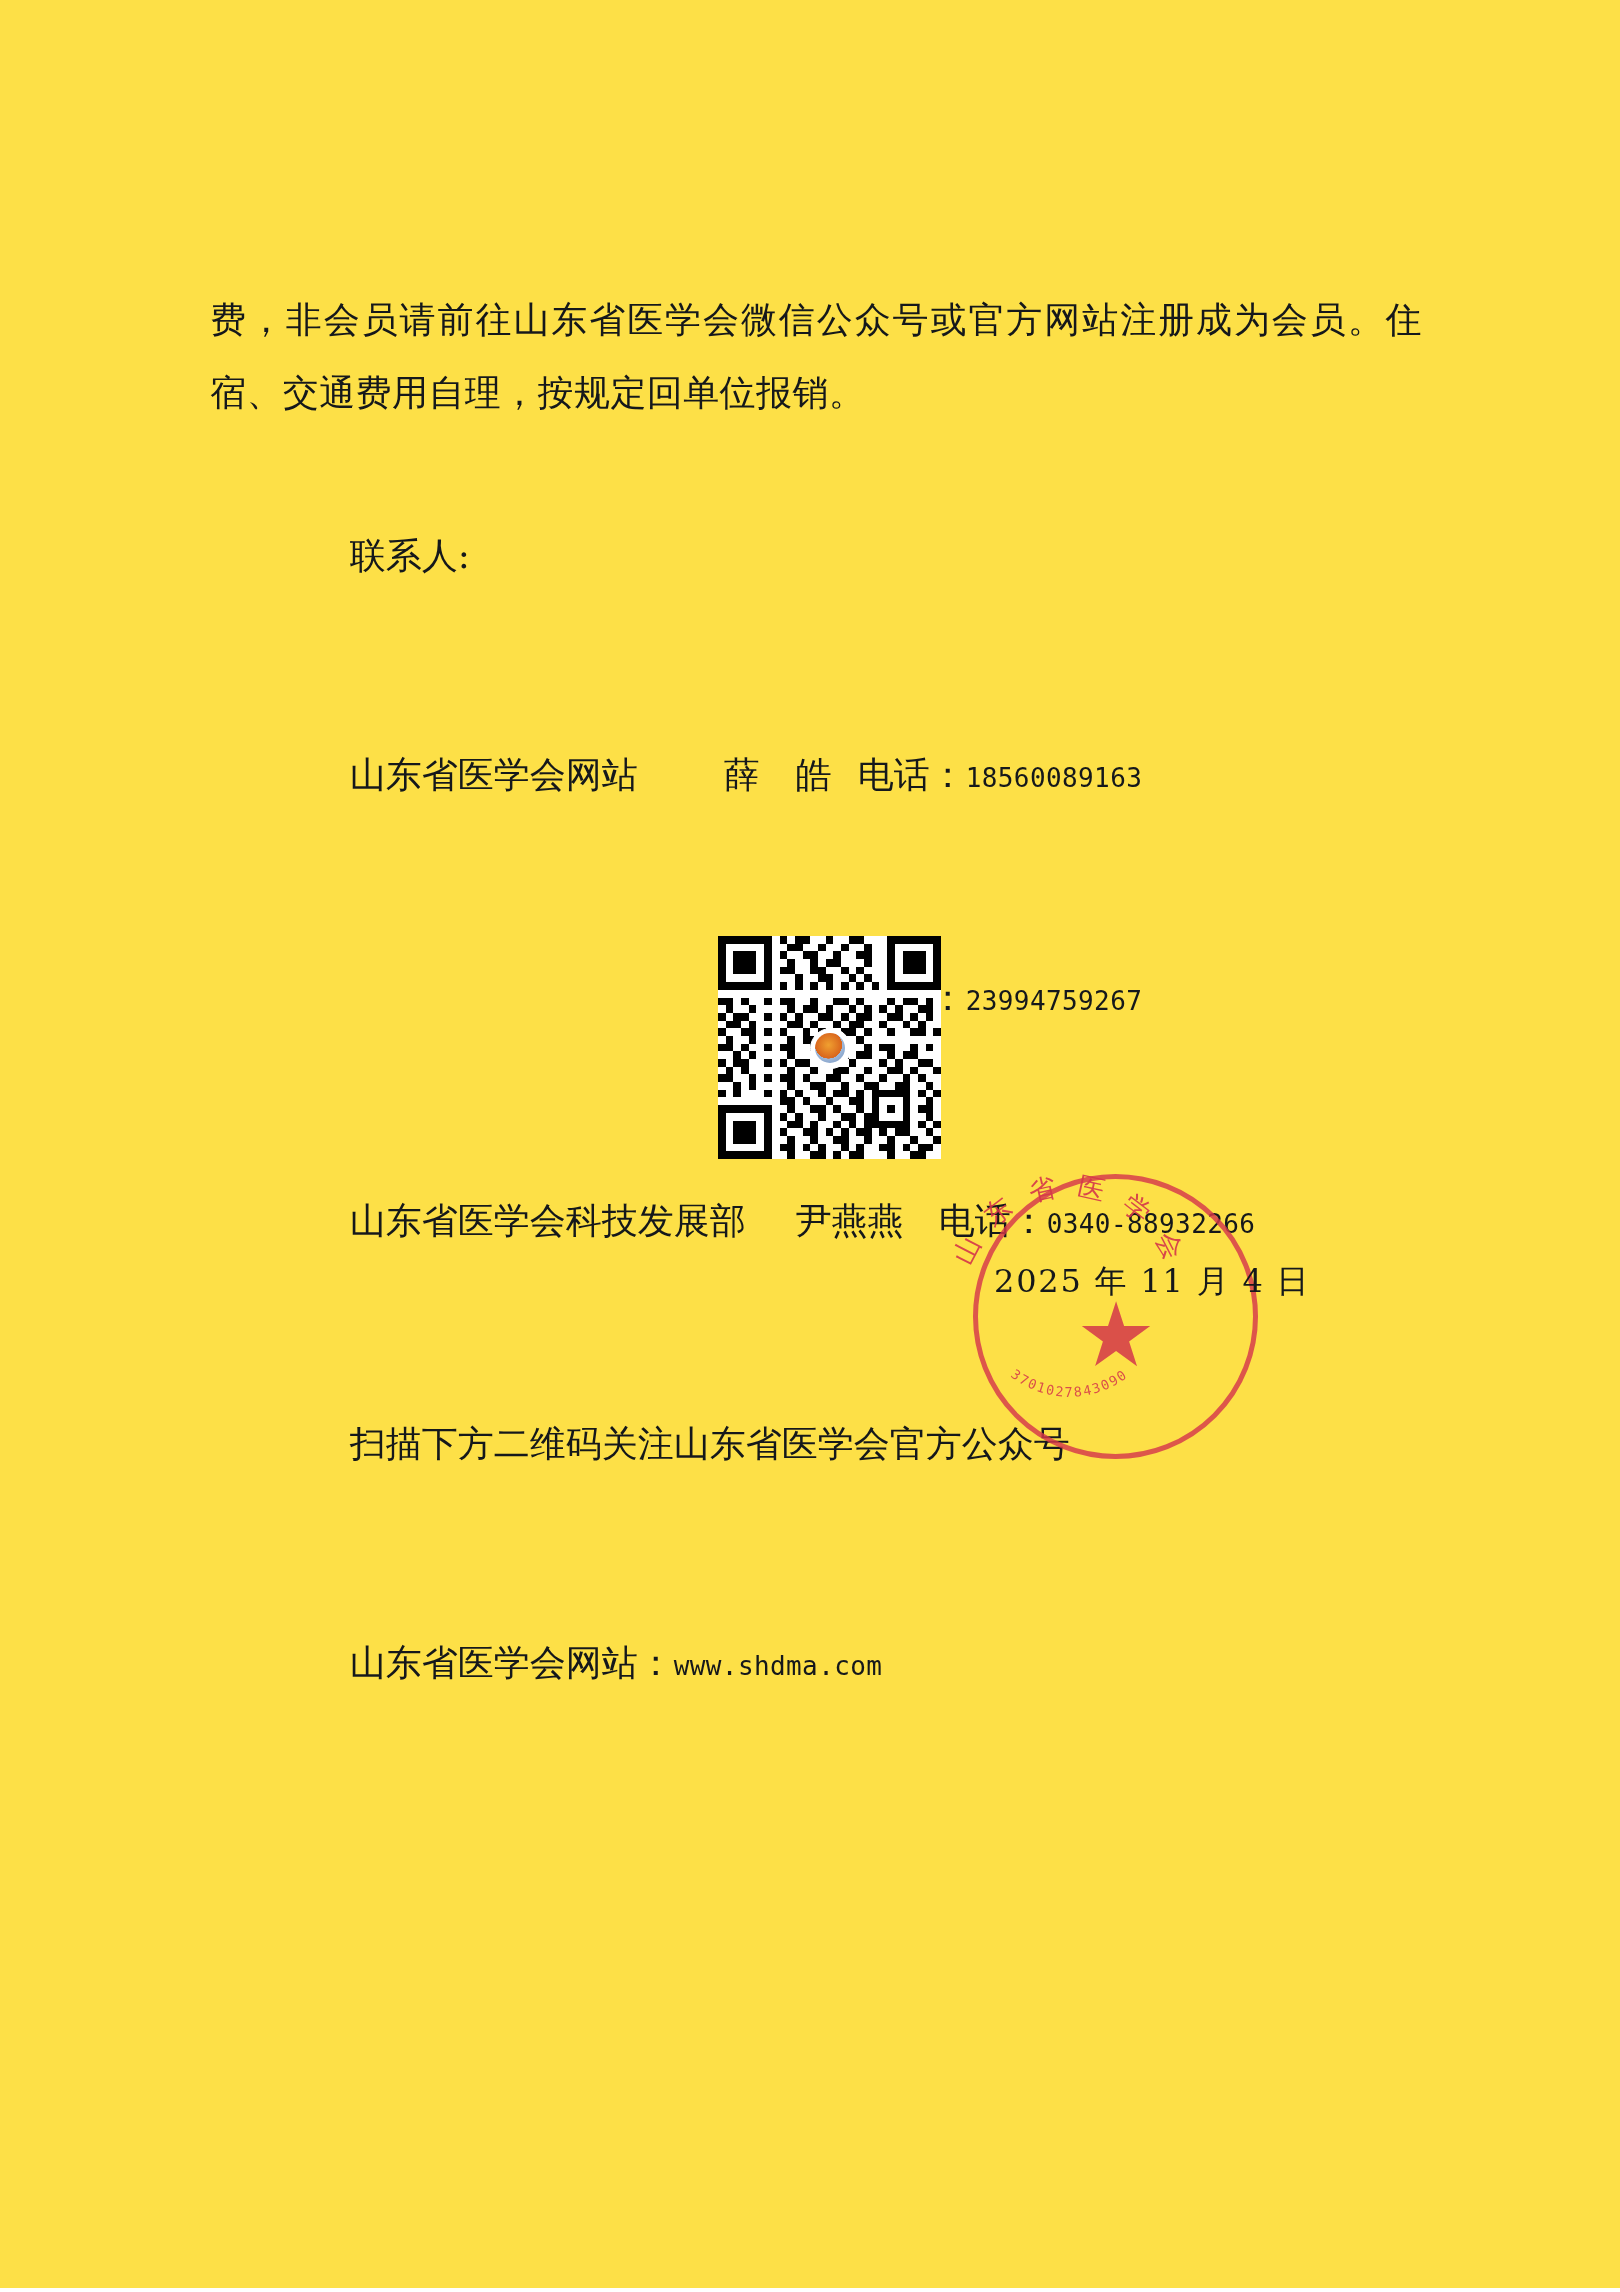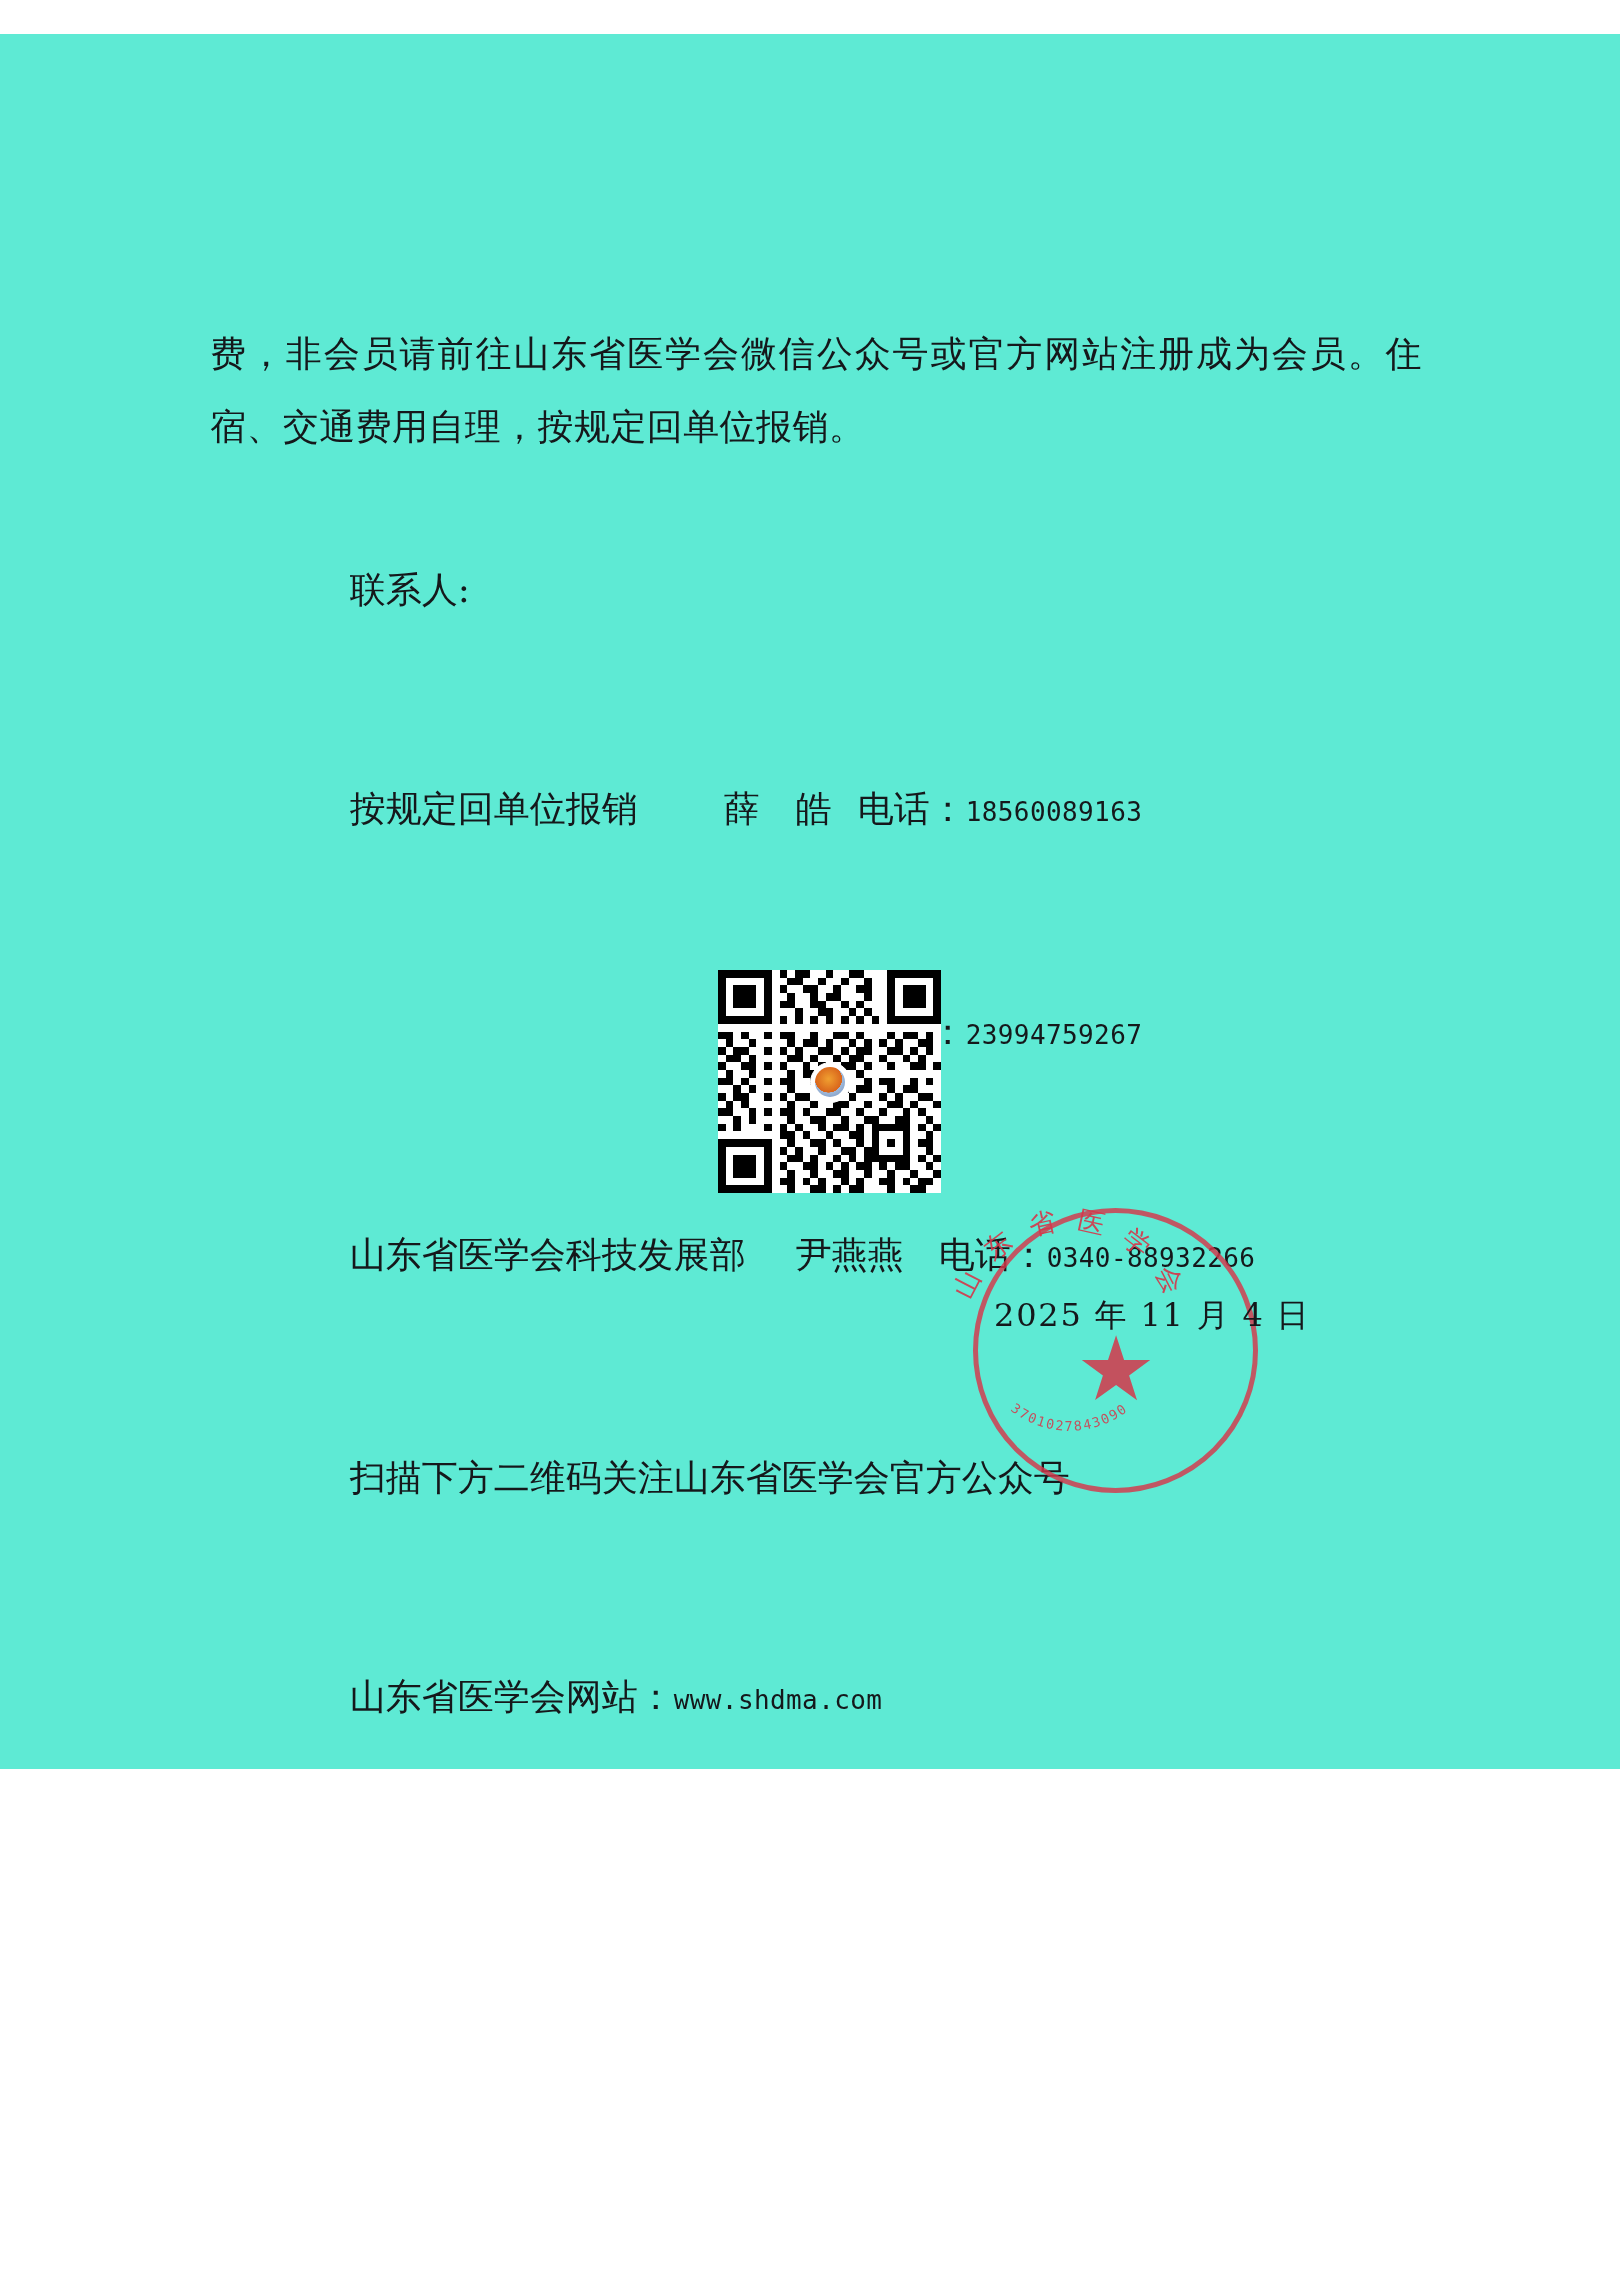--- a/index.html
+++ b/index.html
@@ -13,23 +13,22 @@
     position: relative;
     font-family: "DejaVu Serif", "Liberation Serif", serif;
     color: #111111;
     overflow: hidden;
   }
   .page {
     position: absolute;
     left: 0;
     top: 0;
     width: 1621px;
-    height: 1735px;
-    background: #5eead4;
-    margin-top: 34px;
+    height: 2288px;
+    background: #fde047;
   }
   .body-text {
     position: absolute;
     left: 210px;
     top: 283px;
     width: 1212px;
     font-size: 36px;
     line-height: 73px;
     letter-spacing: 0.4px;
     color: #15181b;
@@ -171,21 +170,21 @@
     <p class="para">费，非会员请前往山东省医学会微信公众号或官方网站注册成为会员。住宿、交通费用自理，按规定回单位报销。</p>
   </div>
 
   <div class="contact-block">
 
     <div class="line">
       <span class="label-indent" style="padding-left:71px;">联系人:</span>
     </div>
 
     <div class="line">
-      <span style="display:inline-block; width:71px;"></span><span style="display:inline-block; width:374px;">按规定回单位报销</span><span style="display:inline-block; width:134px;">薛　皓</span><span>电话：</span><span class="mono">18560089163</span>
+      <span style="display:inline-block; width:71px;"></span><span style="display:inline-block; width:374px;">山东省医学会网站</span><span style="display:inline-block; width:134px;">薛　皓</span><span>电话：</span><span class="mono">18560089163</span>
     </div>
 
     <div class="line">
       <span style="display:inline-block; width:71px;"></span><span style="display:inline-block; width:374px;"></span><span style="display:inline-block; width:134px;">王　涔</span><span>电话：</span><span class="mono">23994759267</span>
     </div>
 
     <div class="line">
       <span style="display:inline-block; width:71px;"></span><span style="display:inline-block; width:446px;">山东省医学会科技发展部</span><span style="display:inline-block; width:143px;">尹燕燕</span><span>电话：</span><span class="mono">0340-88932266</span>
     </div>
 

